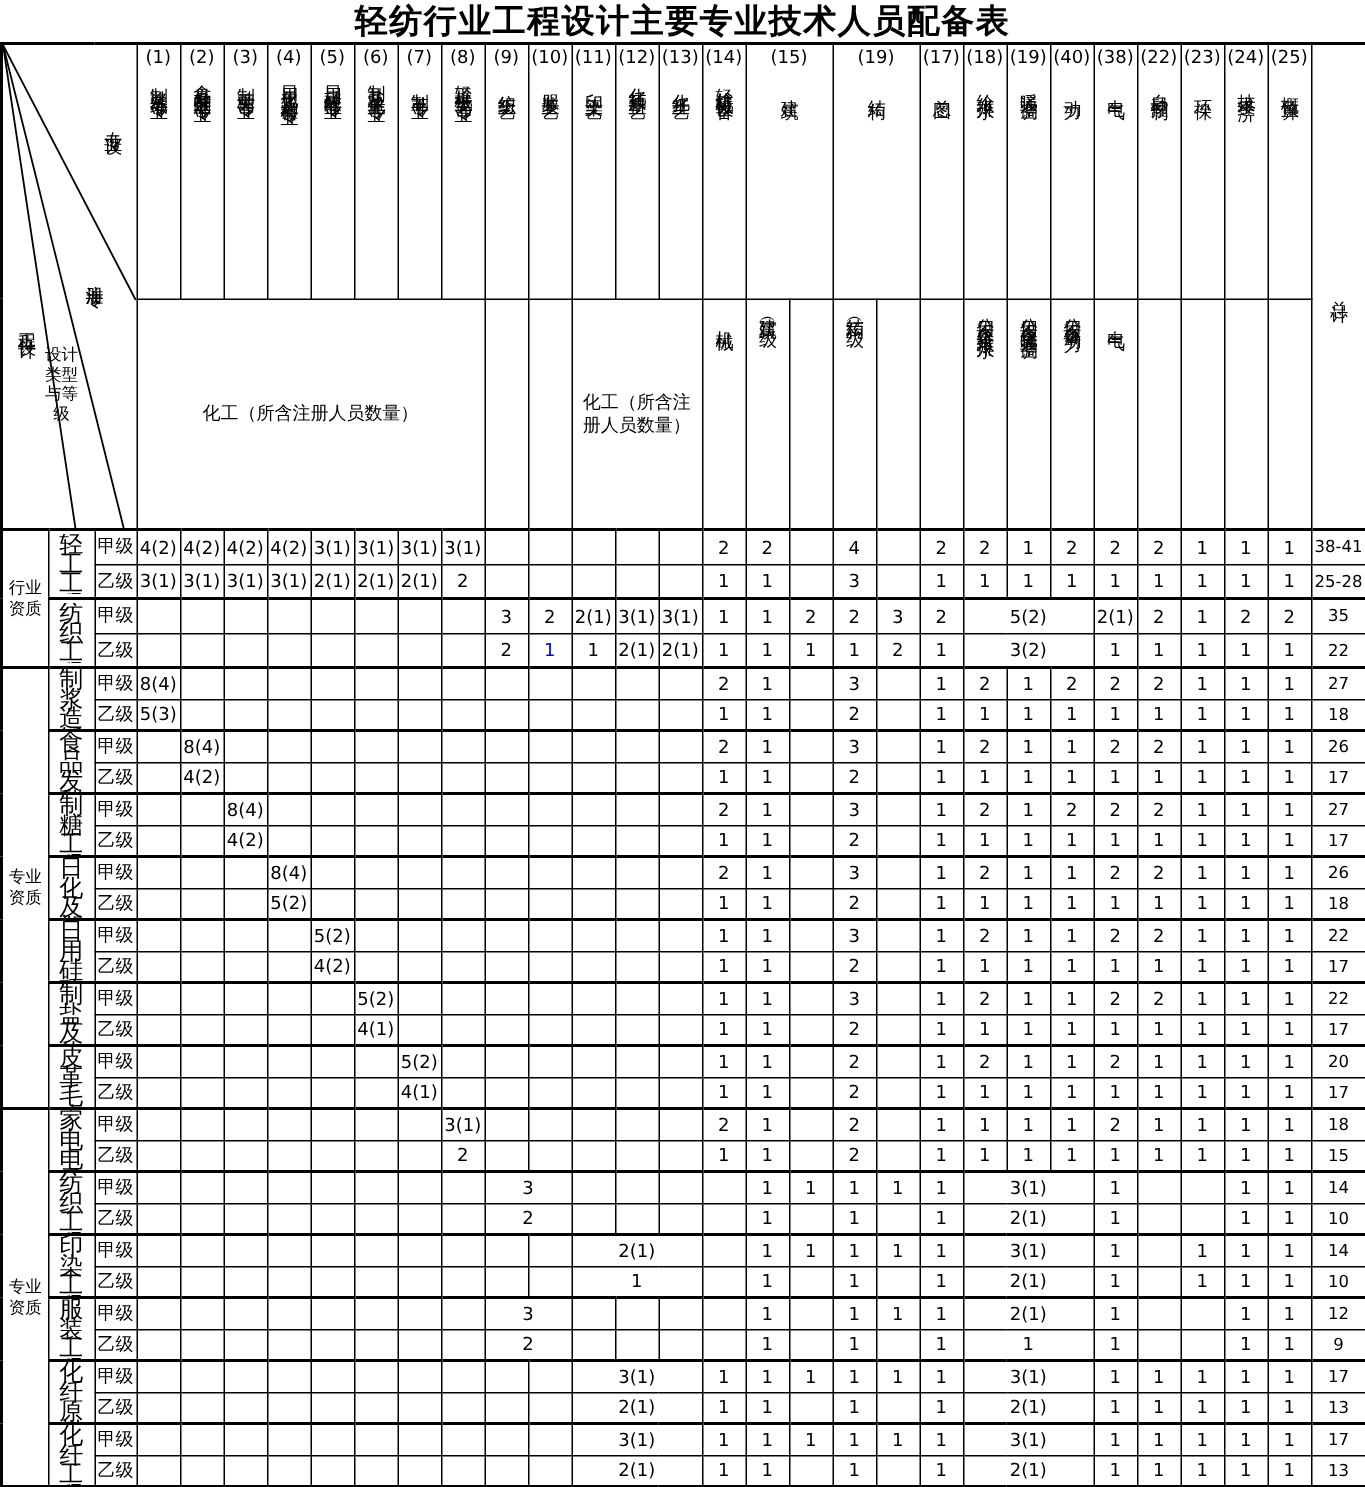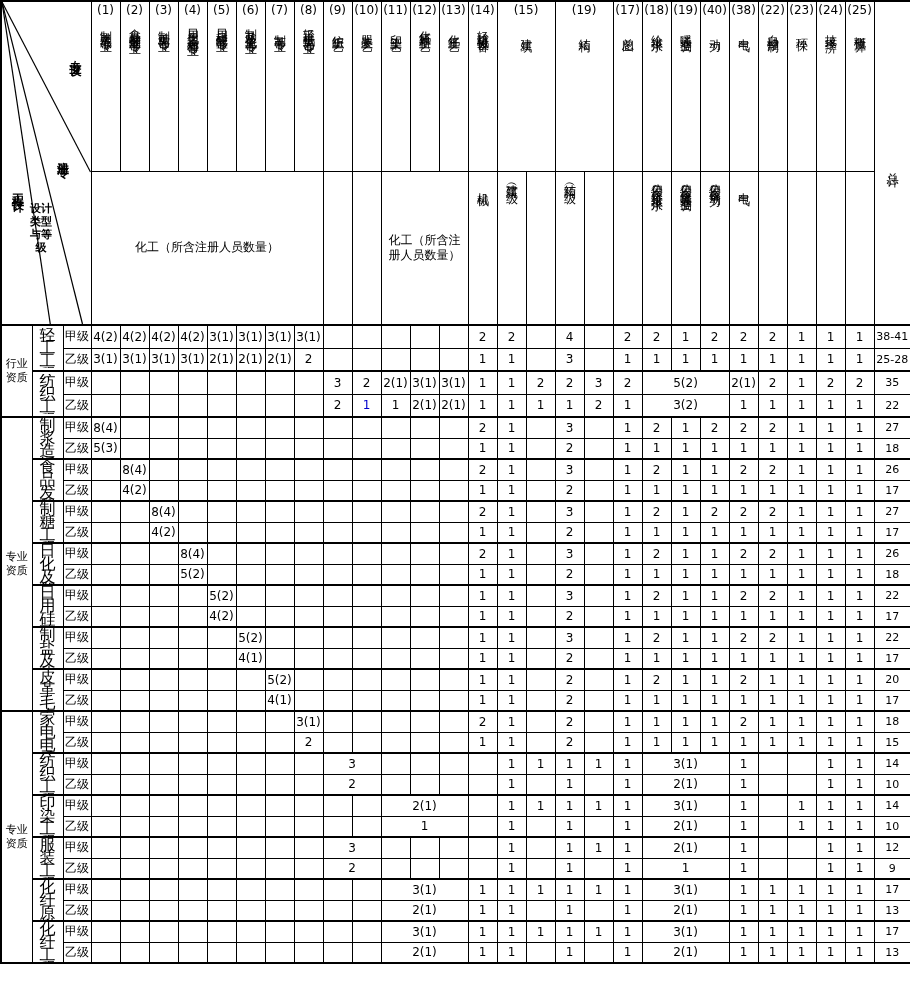--- a/index.html
+++ b/index.html
@@ -27,32 +27,33 @@
   .vcell .vtext { margin-top:2px; max-height:150px; }
   .num { font-size:12px; }
   .tot { font-size:11px; letter-spacing:0; }
   .blue { color:#0000cc; }
   td.gname div { font-size:16px; line-height:13px; max-height:40px;
     overflow:hidden; margin:0 auto; width:24px; text-align:center;
     word-break:break-all; }
   td.group div { font-size:11px; line-height:14px; width:24px; margin:0 auto;
     word-break:break-all; }
   td.grade { font-size:12px; letter-spacing:0; }
-  .cornerbox { position:relative; width:100%; height:322px;font-weight:bold; }
+  .cornerbox { position:relative; width:100%; height:322px; }
   .cornerbox svg { position:absolute; left:0; top:0; width:100%; height:100%; }
   .cl { position:absolute; font-size:11px; }
   .cl0 { right:7px; top:48px; writing-mode:vertical-rl; letter-spacing:2px; font-size:12px; }
   .cl1 { left:52px; top:150px; writing-mode:vertical-rl; letter-spacing:2px; font-size:12px; }
   .cl2 { left:26px; top:200px; width:26px; line-height:13px; word-break:break-all; }
   .cl3 { left:7px; top:182px; writing-mode:vertical-rl; letter-spacing:2px; font-size:12px; }
 </style>
 </head>
 <body>
 
 <div id="page">
+  <div id="title">轻纺行业工程设计主要专业技术人员配备表</div>
   <table id="tbl">
       <colgroup>
         <col style="width: 31px;">
         <col style="width: 31px;">
         <col style="width: 28px;">
         <col style="width: 29px;">
         <col style="width: 29px;">
         <col style="width: 29px;">
         <col style="width: 29px;">
         <col style="width: 29px;">

